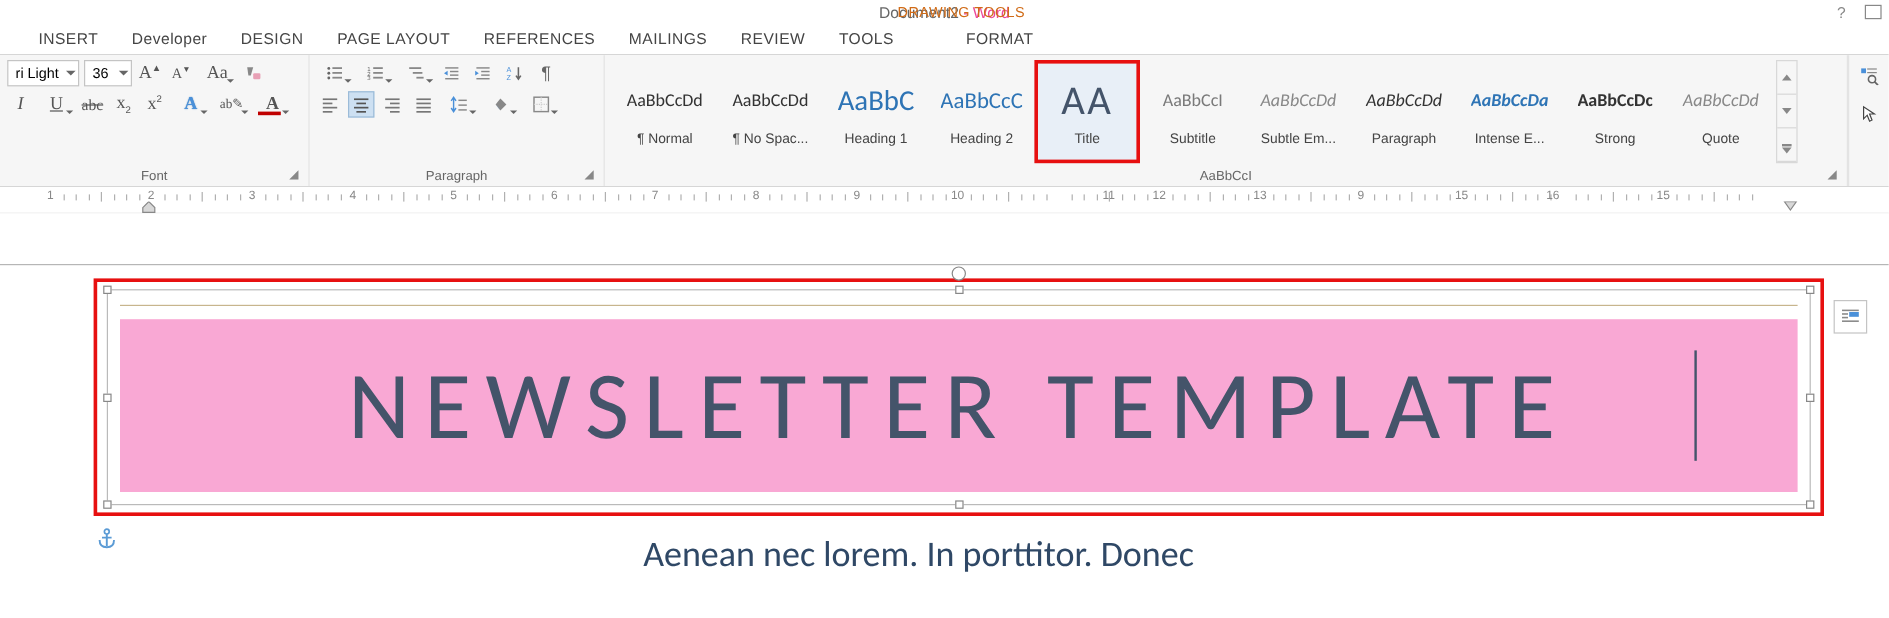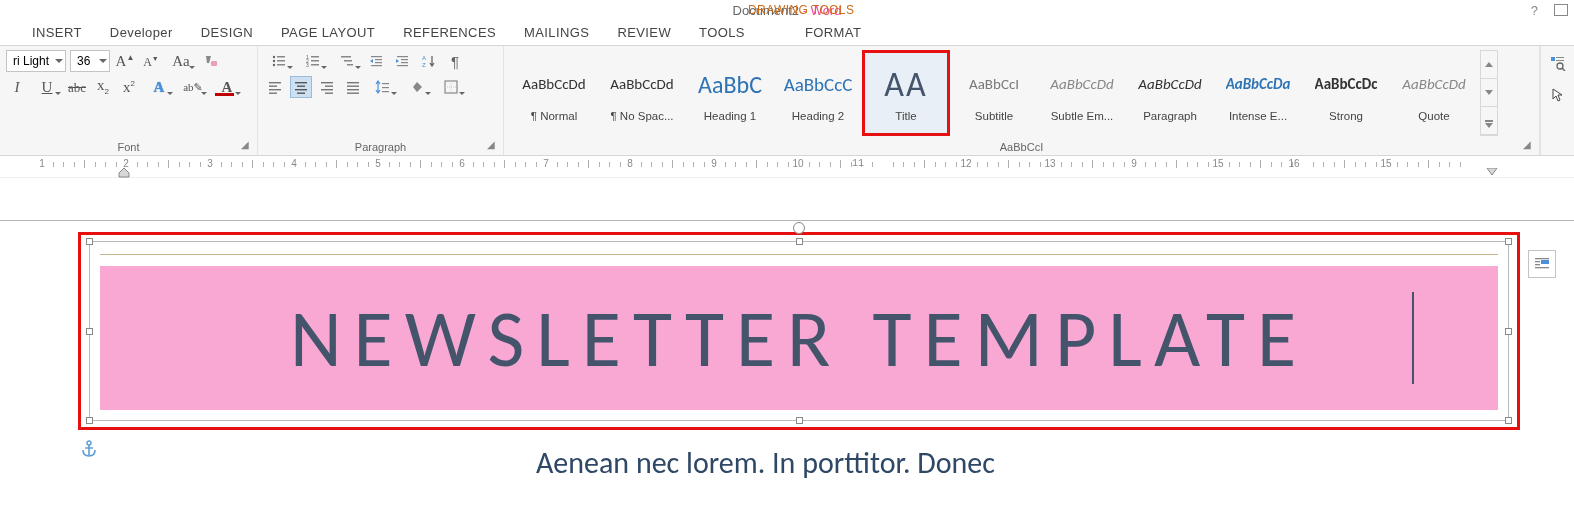--- a/index.html
+++ b/index.html
@@ -460,21 +460,21 @@
       <div class="tick" style="left: 777px; height: 5px; top: 6px;"></div>
       <div class="tick" style="left: 787.5px; height: 5px; top: 6px;"></div>
       <div class="num" style="left: 798px;">10</div>
       <div class="tick" style="left: 808.5px; height: 5px; top: 6px;"></div>
       <div class="tick" style="left: 819px; height: 5px; top: 6px;"></div>
       <div class="tick" style="left: 829.5px; height: 5px; top: 6px;"></div>
       <div class="tick" style="left: 840px; height: 8px; top: 4px;"></div>
       <div class="tick" style="left: 850.5px; height: 5px; top: 6px;"></div>
       <div class="tick" style="left: 861px; height: 5px; top: 6px;"></div>
       <div class="tick" style="left: 871.5px; height: 5px; top: 6px;"></div>
-      <div class="num" style="left: 858px; font-family: Liberation Mono, monospace;">11</div>
+      <div class="num" style="left: 924px;">11</div>
       <div class="tick" style="left: 892.5px; height: 5px; top: 6px;"></div>
       <div class="tick" style="left: 903px; height: 5px; top: 6px;"></div>
       <div class="tick" style="left: 913.5px; height: 5px; top: 6px;"></div>
       <div class="tick" style="left: 924px; height: 8px; top: 4px;"></div>
       <div class="tick" style="left: 934.5px; height: 5px; top: 6px;"></div>
       <div class="tick" style="left: 945px; height: 5px; top: 6px;"></div>
       <div class="tick" style="left: 955.5px; height: 5px; top: 6px;"></div>
       <div class="num" style="left: 966px;">12</div>
       <div class="tick" style="left: 976.5px; height: 5px; top: 6px;"></div>
       <div class="tick" style="left: 987px; height: 5px; top: 6px;"></div>

